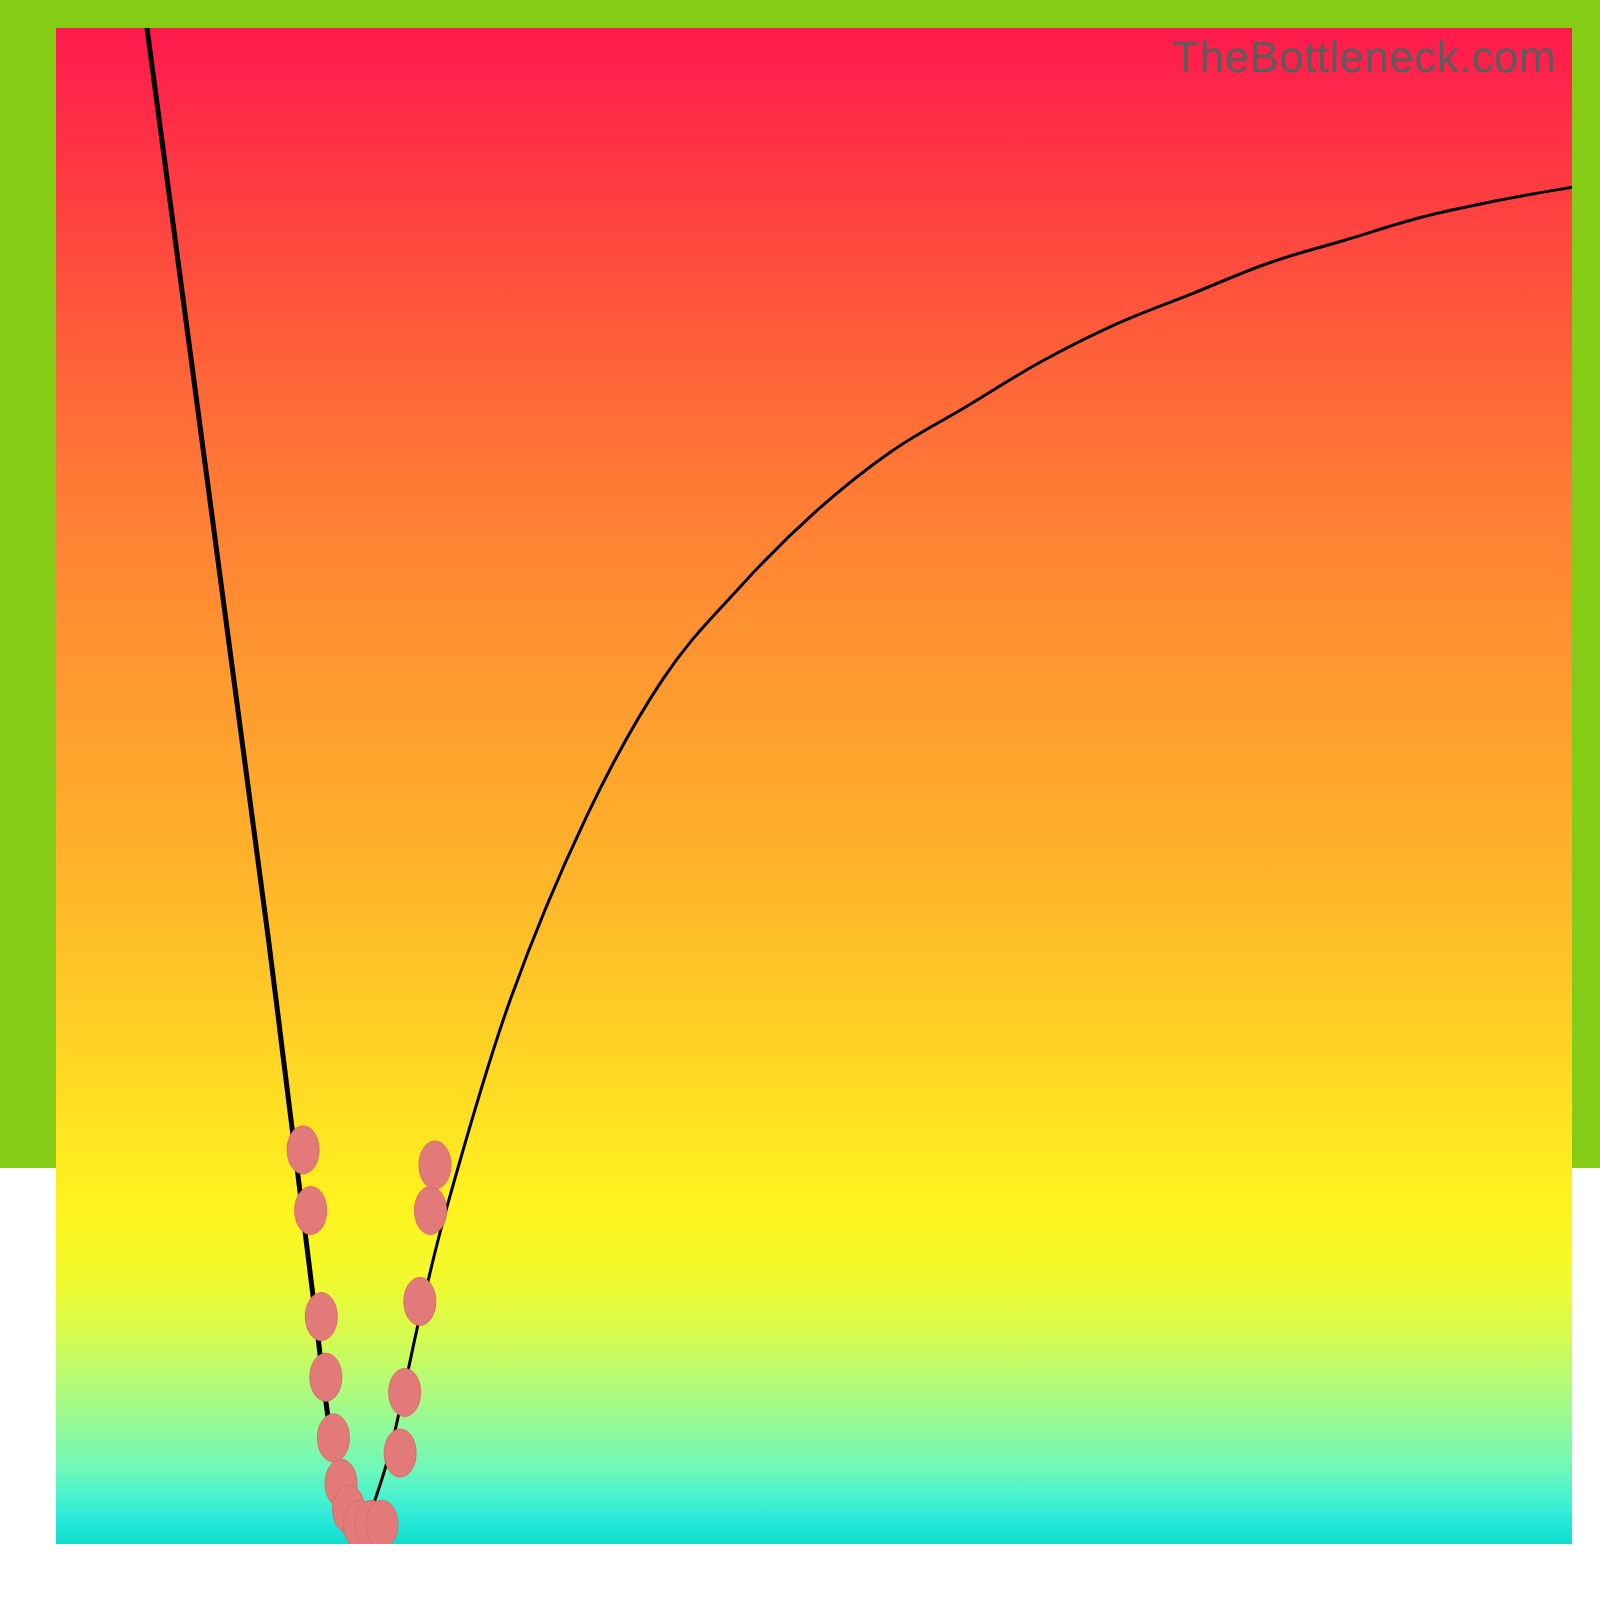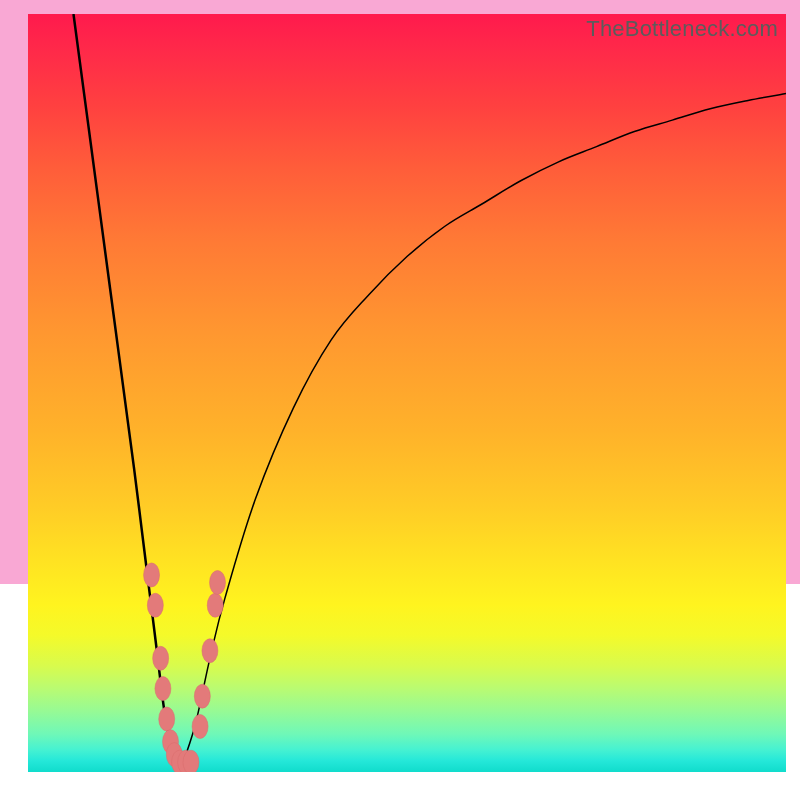--- a/index.html
+++ b/index.html
@@ -6,21 +6,21 @@
     margin: 0;
     padding: 0;
     width: 800px;
     height: 800px;
     overflow: hidden;
     font-family: Arial, Helvetica, sans-serif;
   }
   .frame {
     width: 800px;
     height: 584px;
-    background: #f9a8d4;
+    background: #84cc16;
     position: relative;
   }
   .plot-area {
     position: absolute;
     left: 28px;
     top: 14px;
     width: 758px;
     height: 758px;
     overflow: hidden;
   }

